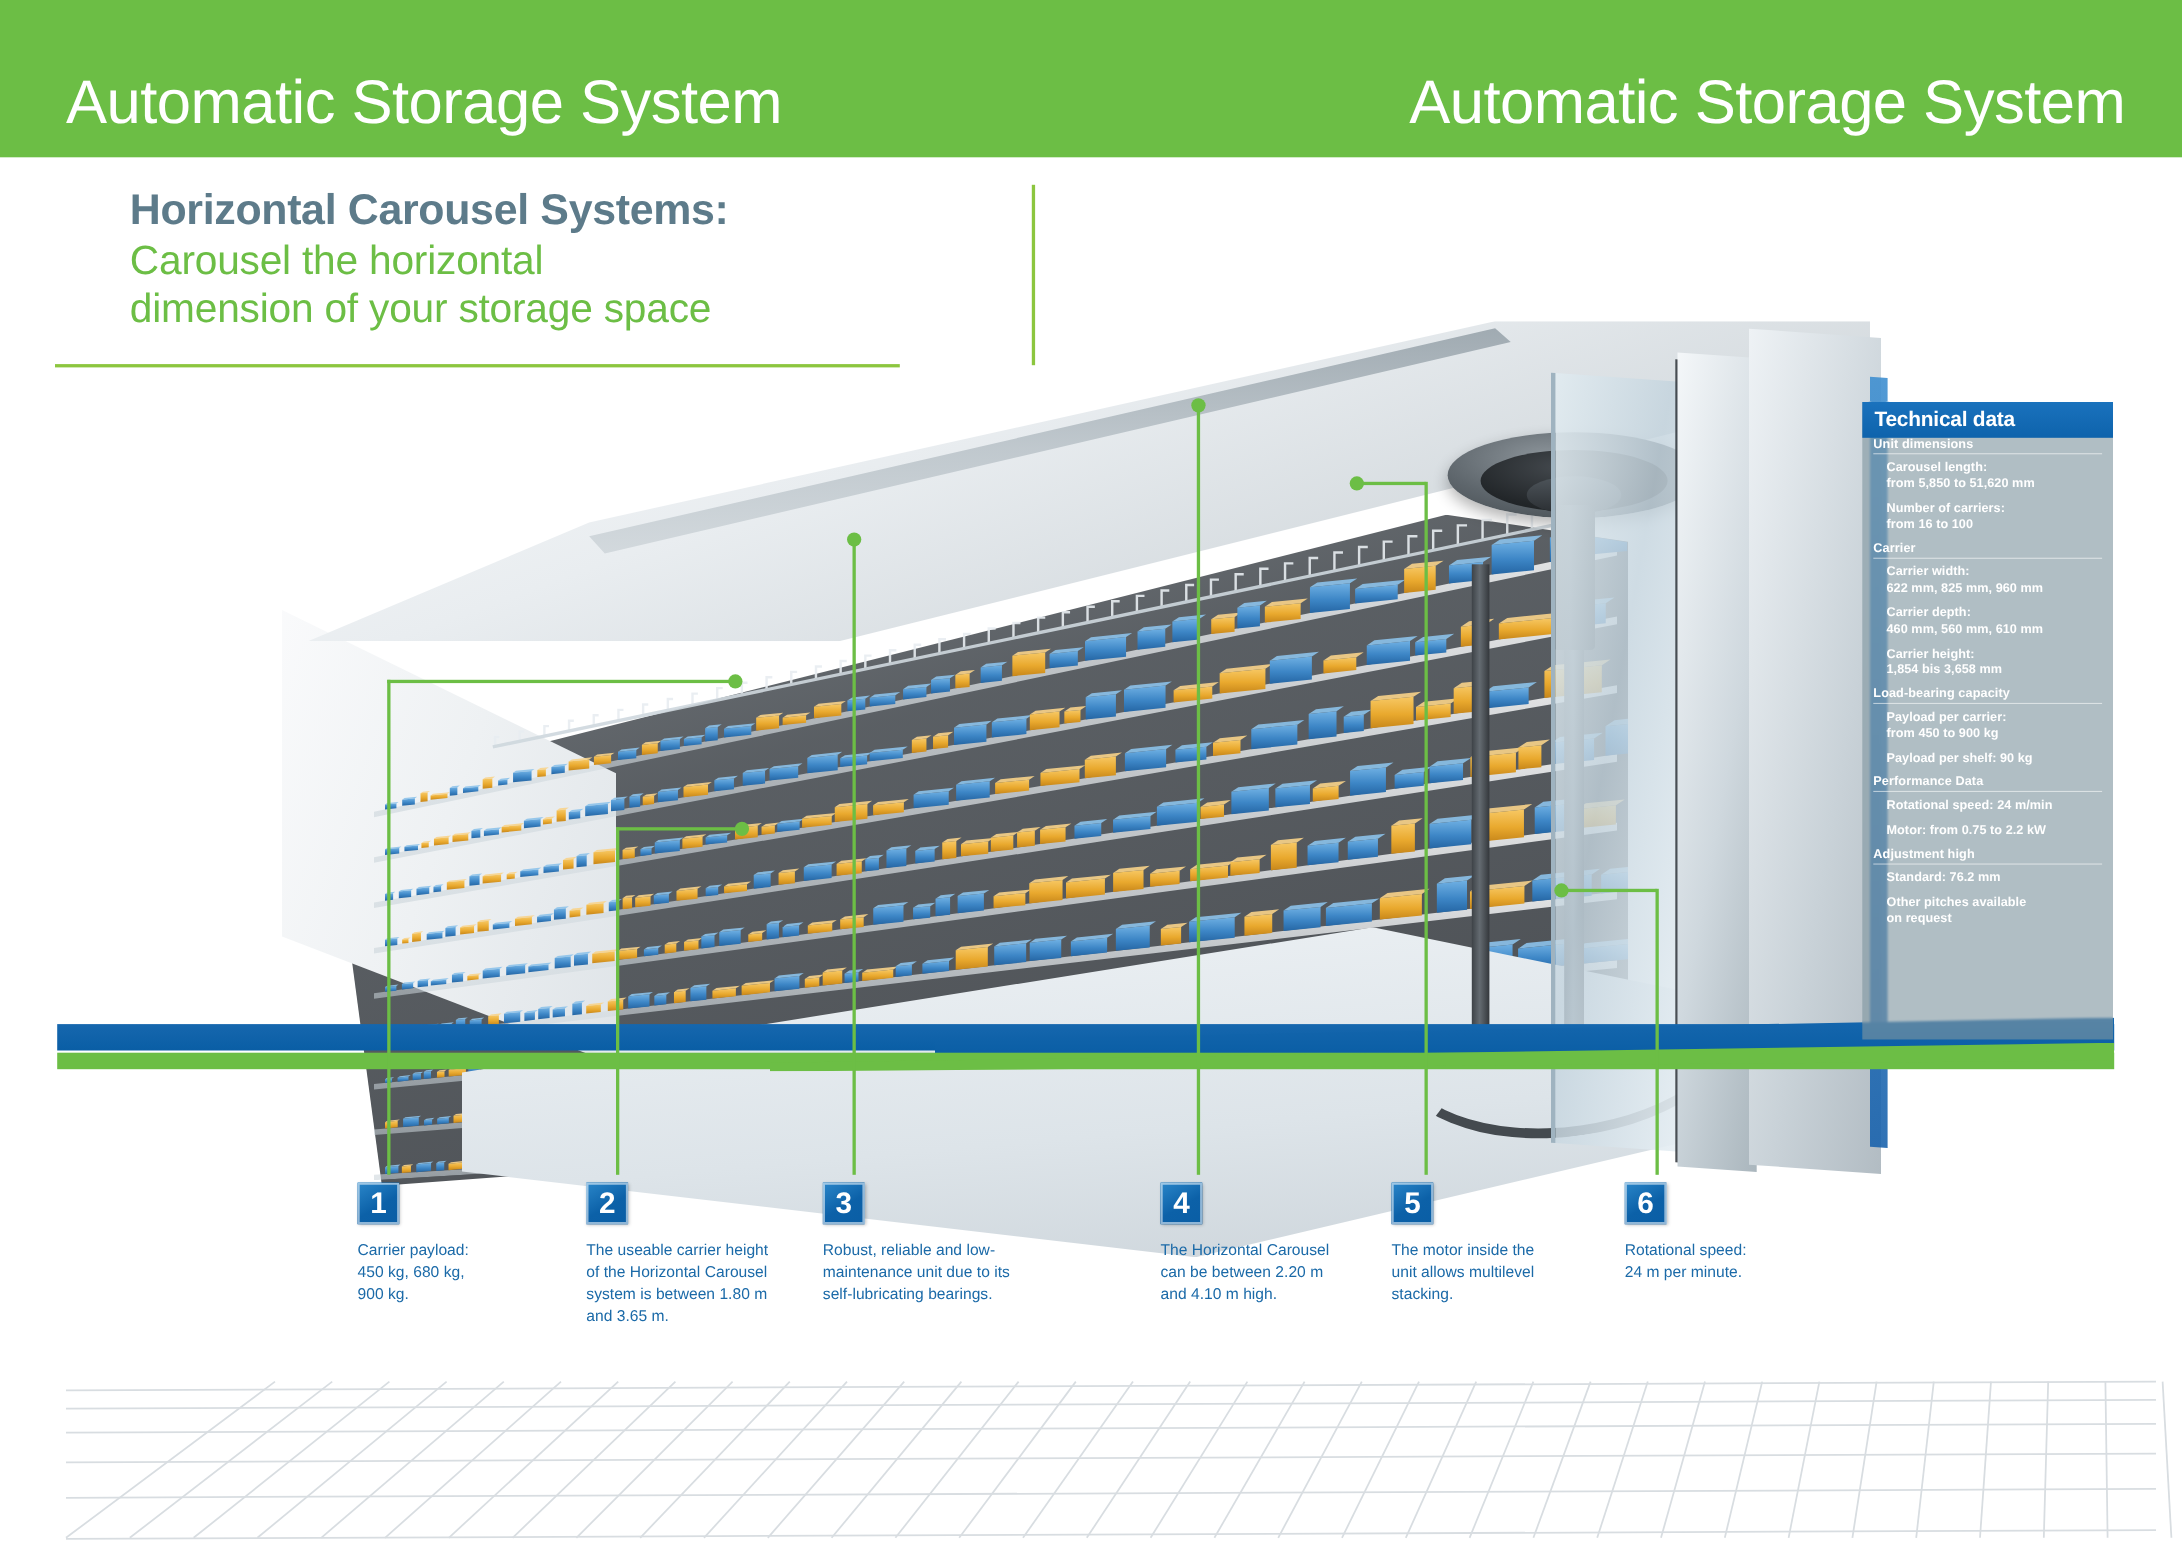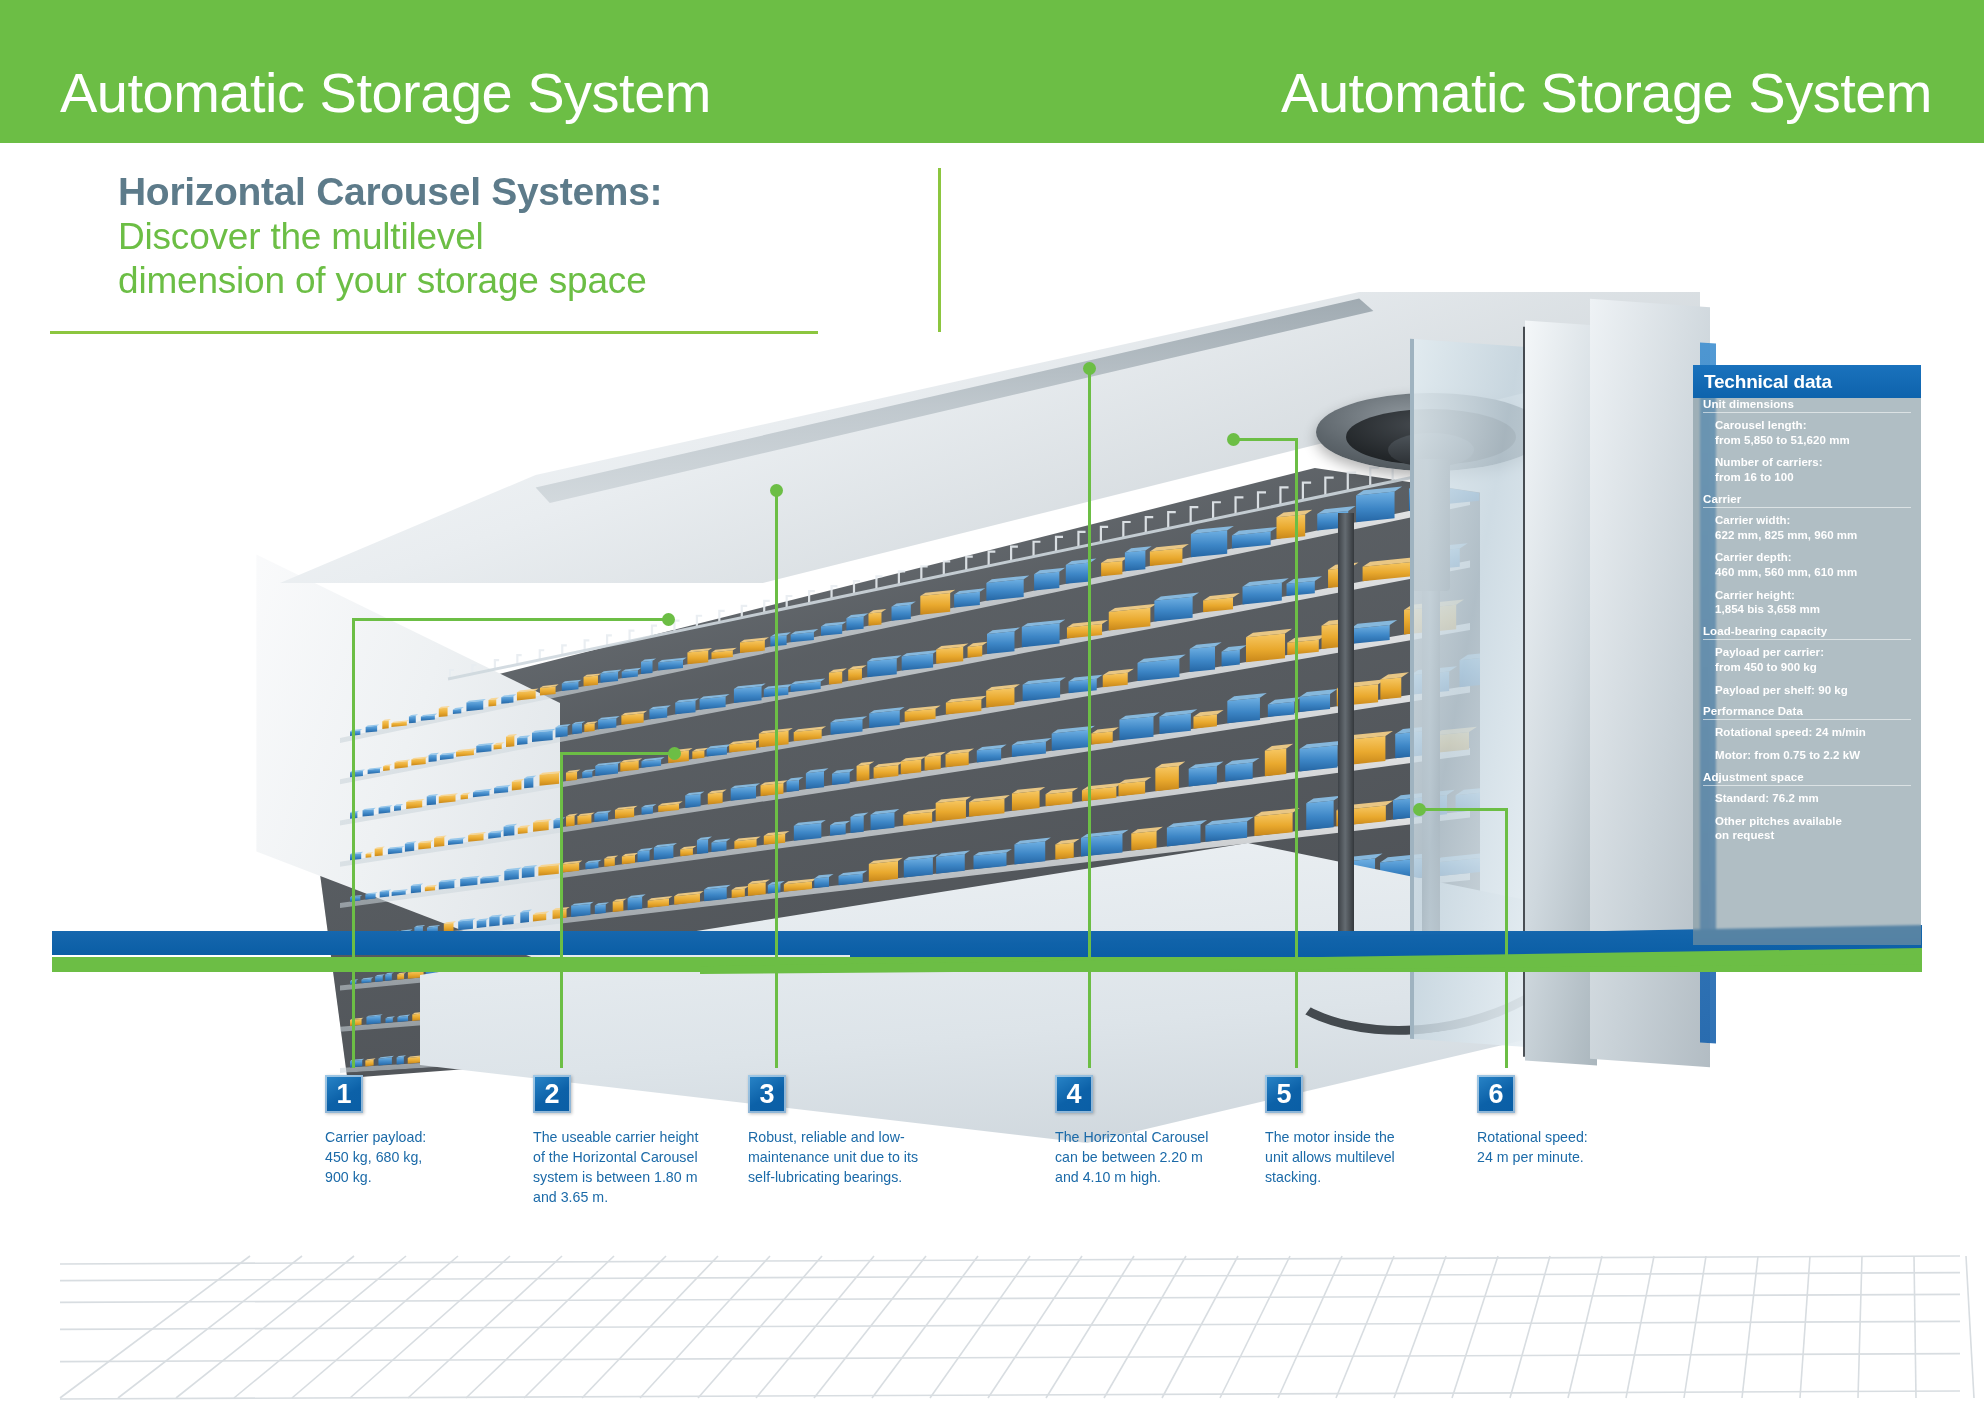--- a/index.html
+++ b/index.html
@@ -195,21 +195,21 @@
 
 <div id="page">
 
   <div class="header-bar">
     <div class="header-title-left">Automatic Storage System</div>
     <div class="header-title-right">Automatic Storage System</div>
   </div>
 
   <div class="title-block">
     <div class="title-line1">Horizontal Carousel Systems:</div>
-    <div class="title-line2">Discover the multilevel</div>
+    <div class="title-line2">Carousel the horizontal</div>
     <div class="title-line3">dimension of your storage space</div>
   </div>
   <div class="title-underline"></div>
   <div class="vline-a"></div>
 
   <div class="stage">
 
     <div class="room">
       <div class="cavity"></div>
       <div class="backwall"></div>
@@ -1932,21 +1932,21 @@
 from 450 to 900 kg</div>
           <div class="tg-item" style="white-space: pre-line;">Payload per shelf: 90 kg</div>
         </div>
         <div class="tg">
           <div class="tg-title">Performance Data</div>
           <div class="tg-rule"></div>
           <div class="tg-item" style="white-space: pre-line;">Rotational speed: 24 m/min</div>
           <div class="tg-item" style="white-space: pre-line;">Motor: from 0.75 to 2.2 kW</div>
         </div>
         <div class="tg">
-          <div class="tg-title">Adjustment space</div>
+          <div class="tg-title">Adjustment high</div>
           <div class="tg-rule"></div>
           <div class="tg-item" style="white-space: pre-line;">Standard: 76.2 mm</div>
           <div class="tg-item" style="white-space: pre-line;">Other pitches available
 on request</div>
         </div>
       </div>
   </div>
 
   <div id="leaders">
       <div class="lead lead-v" style="left: 352px; top: 618px; height: 450px;"></div>

